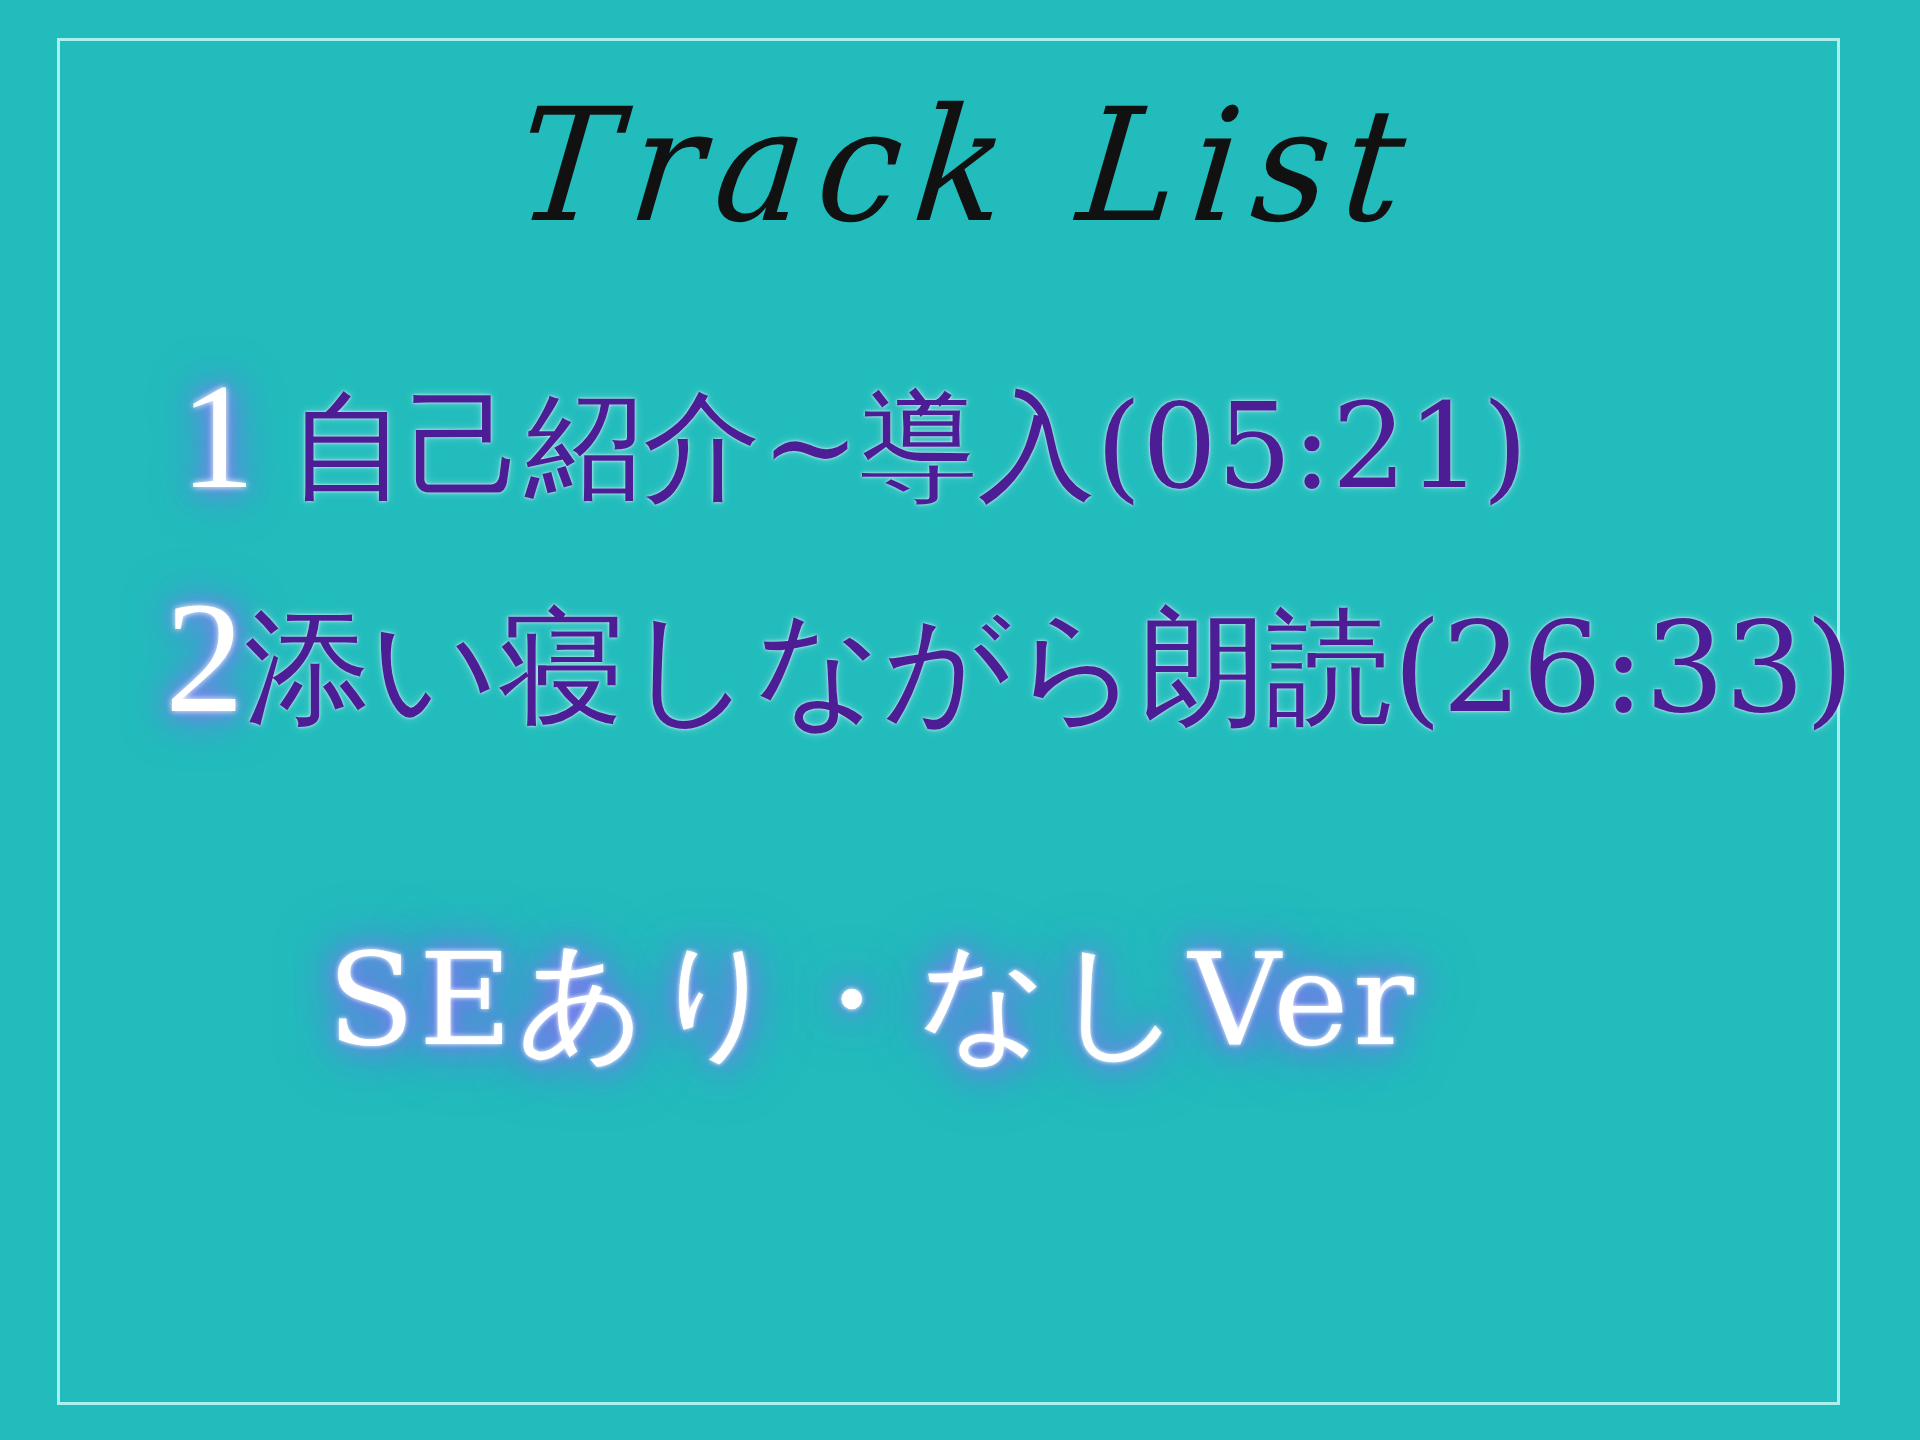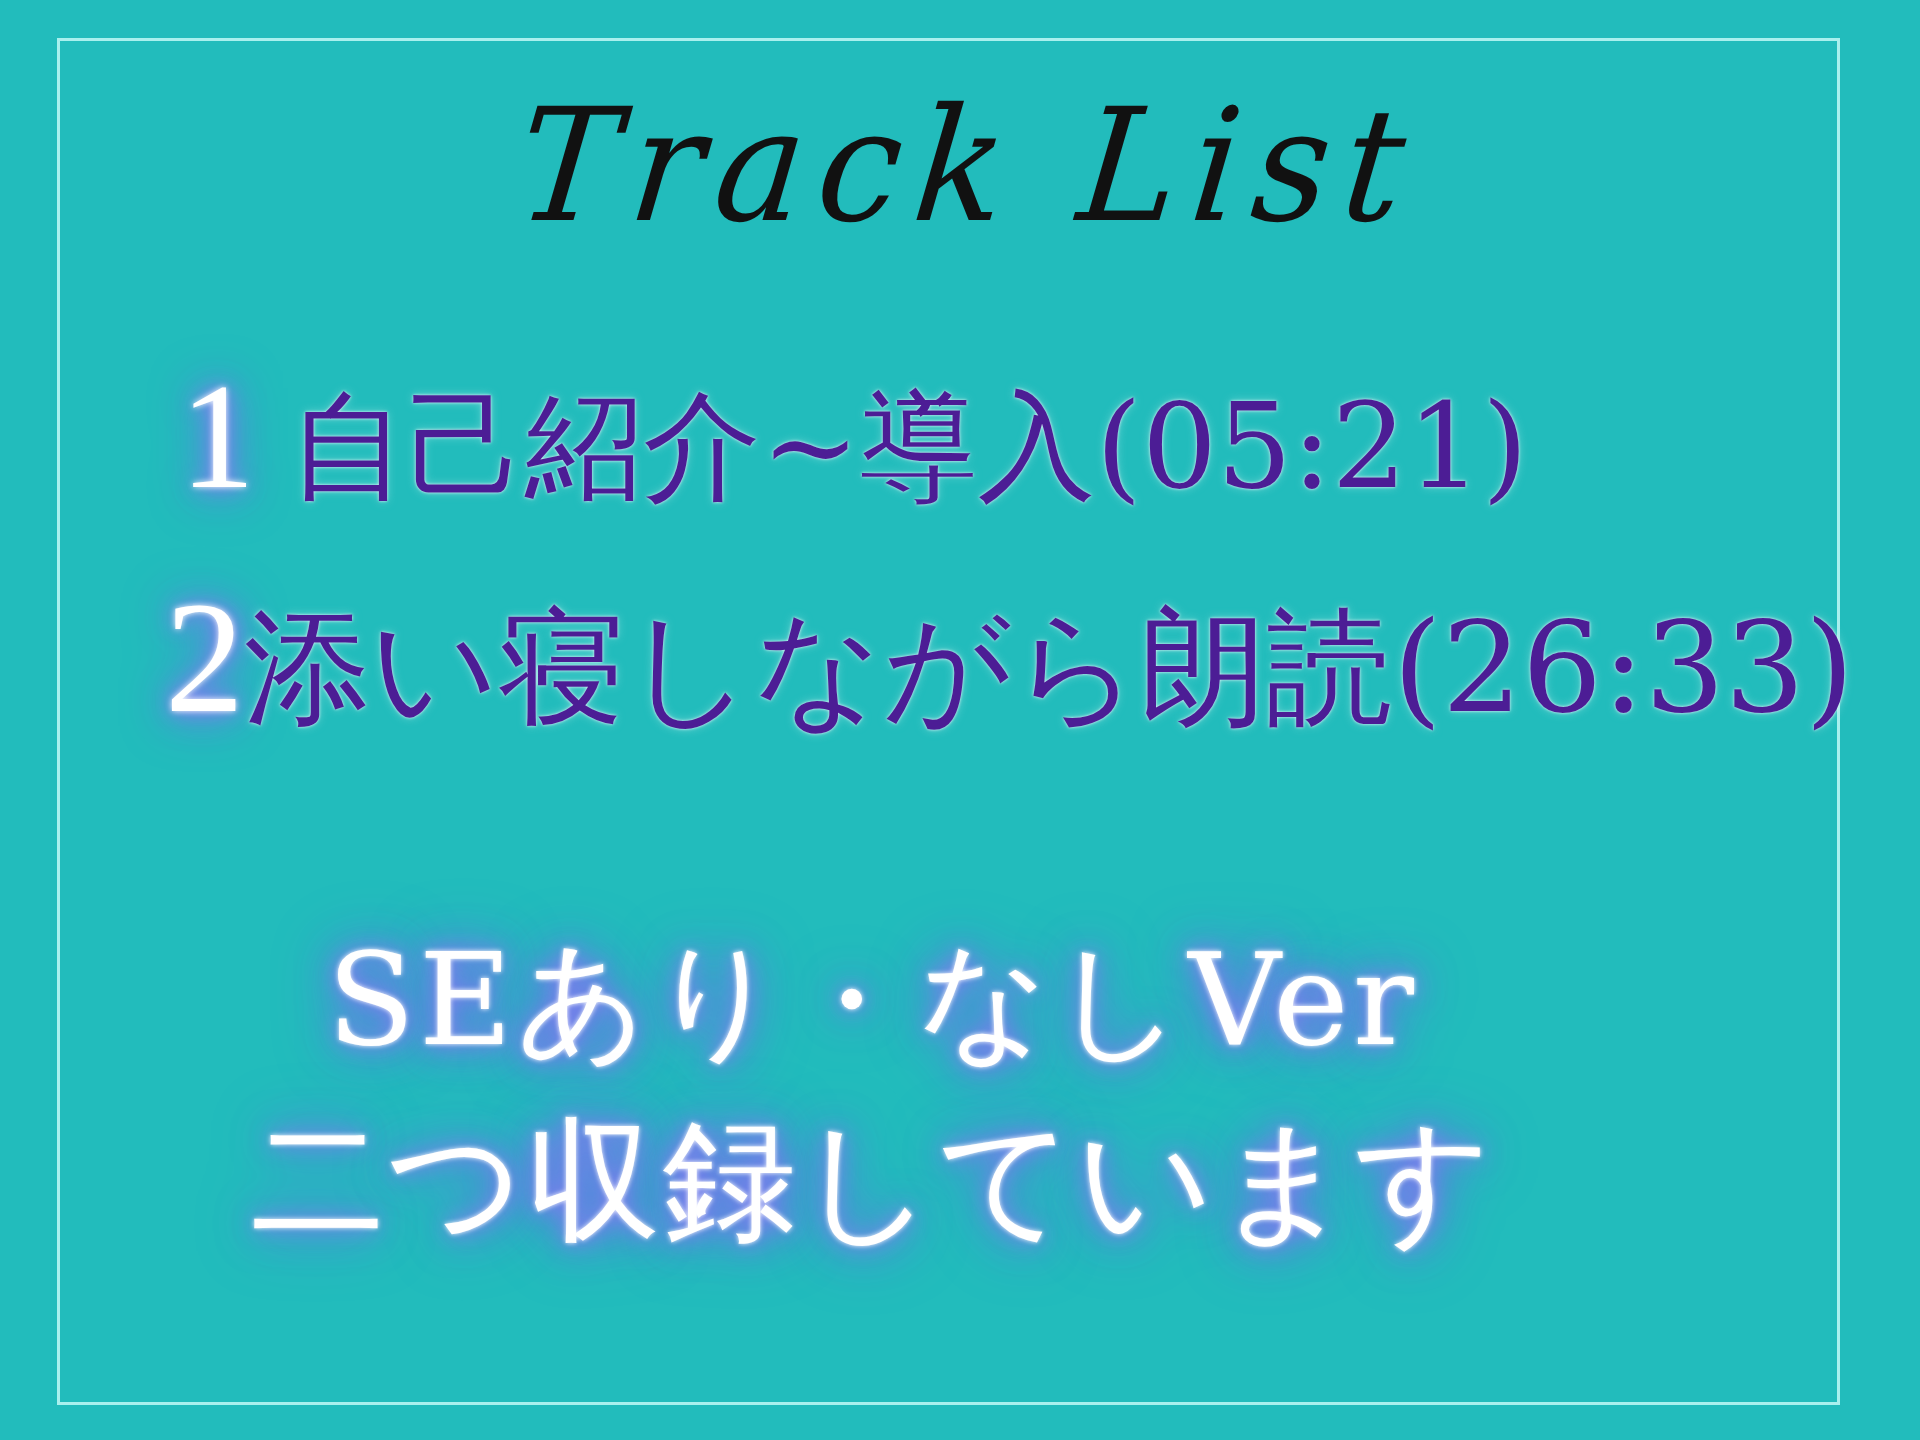--- a/index.html
+++ b/index.html
@@ -142,15 +142,14 @@
     <span class="track-label">自己紹介~導入(05:21)</span>
   </div>
 
   <div class="track-row" id="track-2">
     <span class="track-num">2</span>
     <span class="track-label">添い寝しながら朗読(26:33)</span>
   </div>
 
   <div class="note-line" id="note-line-1">SEあり・なしVer</div>
 
-  <div class="note-line" id="note-line-2">二つ収録しています</div>
 
 </div>
 
 </body></html>

